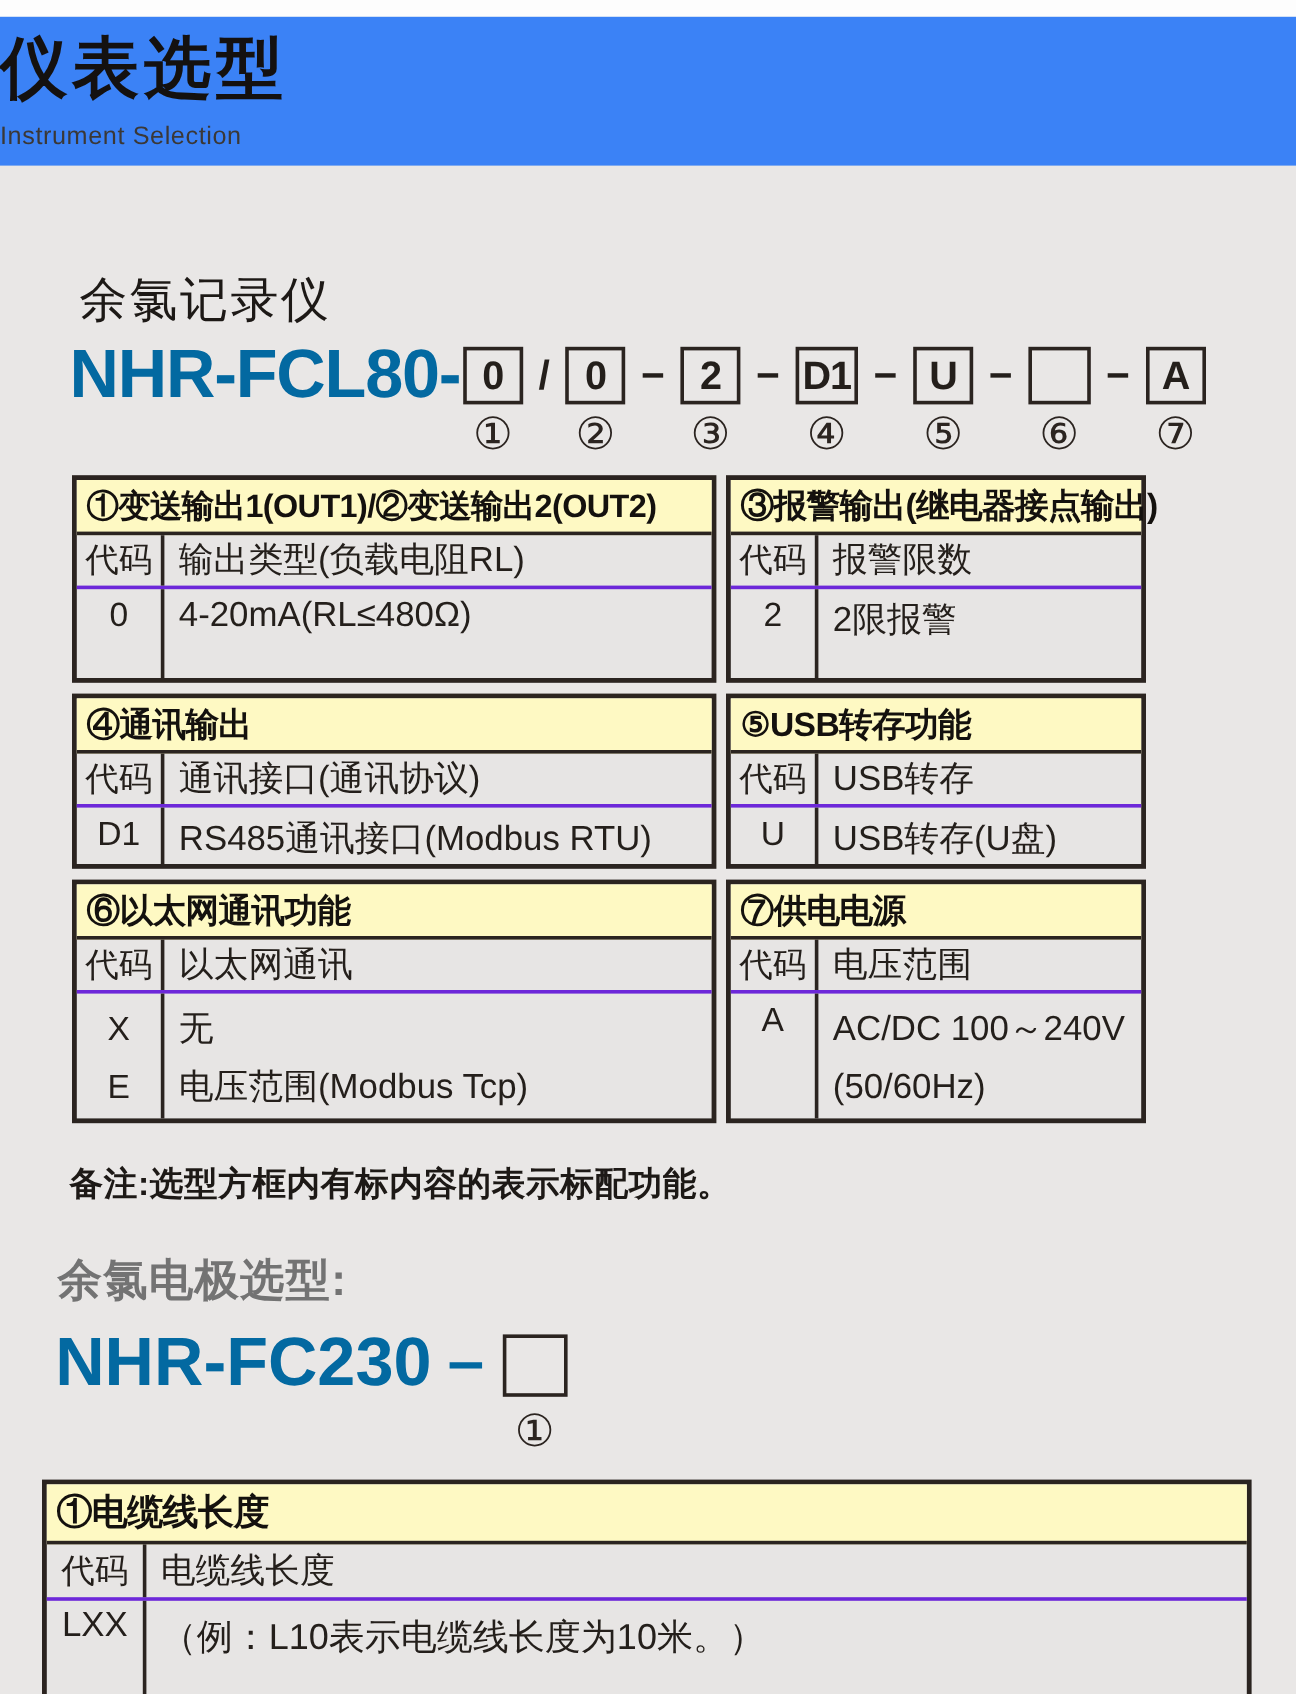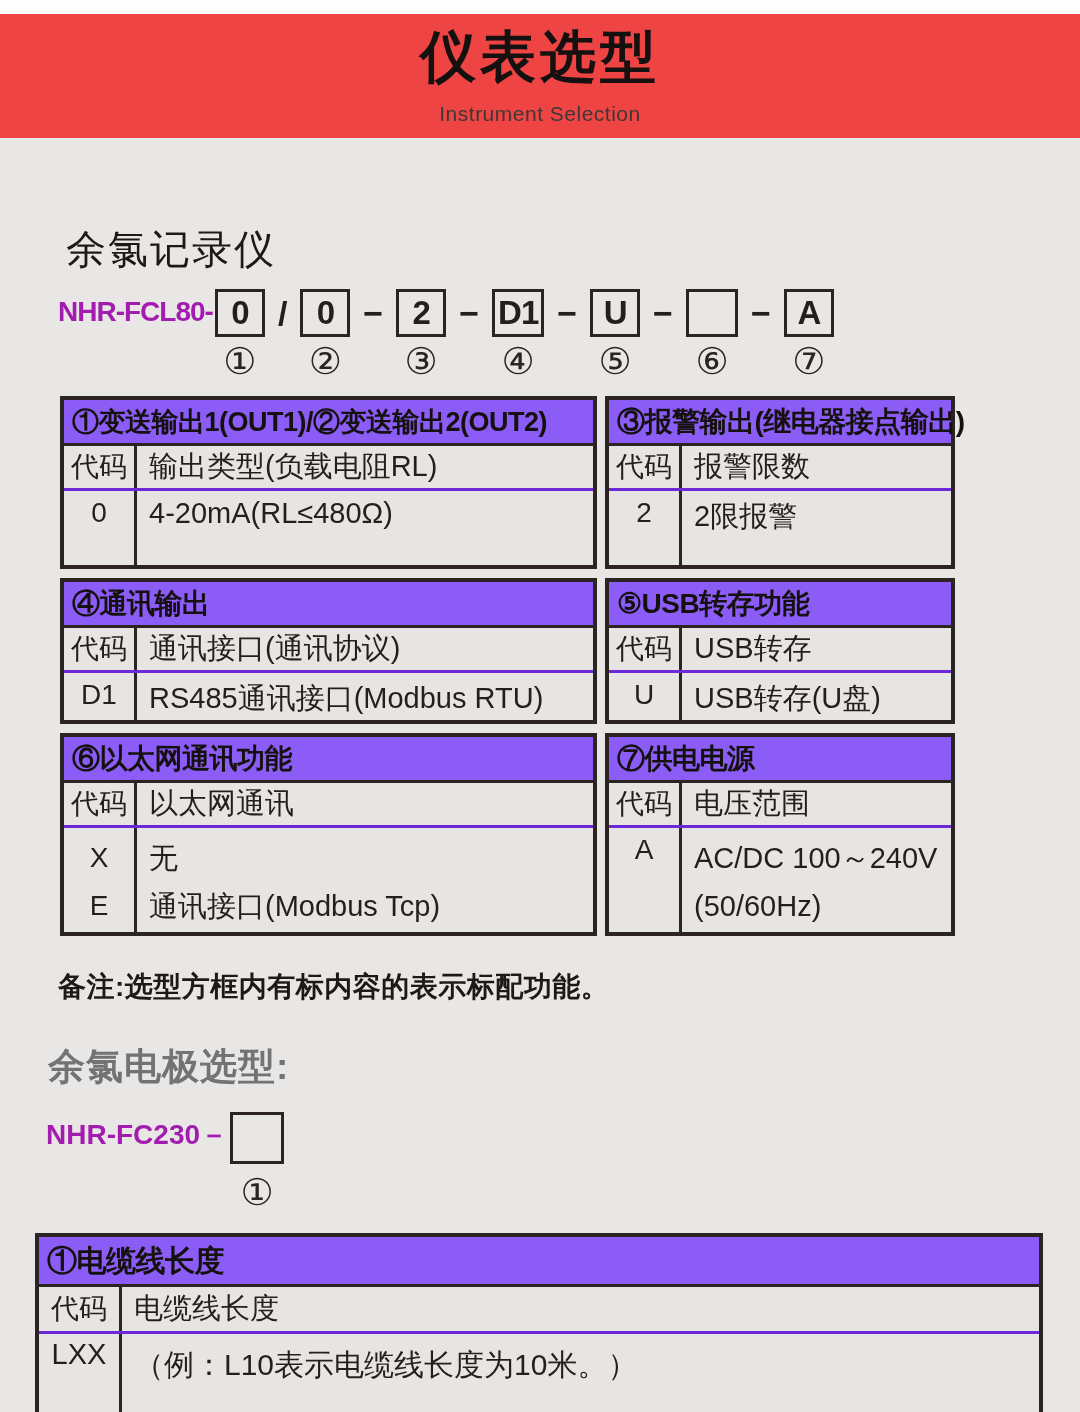--- a/index.html
+++ b/index.html
@@ -7,52 +7,52 @@
     width:1080px;height:1412px;
     background:#e9e7e6;
     font-family:"Liberation Sans", sans-serif;
     color:#1f1a16;
     position:relative;
     overflow:hidden;
   }
   
   .top-strip{height:14px;background:#fdfdfd;}
   .band{
-    height:124px;background:#ef4444;
-    display:flex;flex-direction:column;align-items:center;justify-content:center;
+    height:124px;background:#3b82f6;
+    display:flex;flex-direction:column;align-items:flex-start;justify-content:center;
   }
   .band-title{font-size:56px;font-weight:700;color:#141110;letter-spacing:4px;line-height:1.1;}
   .band-subtitle{font-size:21px;color:#3b3836;margin-top:14px;letter-spacing:0.5px;}
 
   
   .recorder-heading{margin:84px 0 0 66px;font-size:40px;font-weight:500;color:#1d1916;letter-spacing:2px;}
   .model-line{margin:12px 0 0 58px;display:flex;align-items:flex-start;}
   .model-prefix{
-    font-size:28px;font-weight:600;letter-spacing:-1px;
-    height:48px;line-height:46px;margin-right:2px;color:#a21caf;
+    font-size:57px;font-weight:600;letter-spacing:-1px;
+    height:48px;line-height:46px;margin-right:2px;color:#0369a1;
   }
   .unit{display:flex;flex-direction:column;align-items:center;}
   .code-box{
     min-width:38px;height:42px;padding:0 3px;
     border:3px solid #2b2420;background:transparent;
     display:flex;align-items:center;justify-content:center;
     font-size:33px;font-weight:600;color:#241f1b;letter-spacing:-1px;
   }
   .code-box.empty{min-width:40px;}
   .circ{margin-top:6px;font-size:37px;line-height:1;color:#2b2420;font-family:"DejaVu Sans",sans-serif;}
   .sep{height:48px;display:flex;align-items:center;font-size:34px;font-weight:700;padding:0 13px;color:#241f1b;}
 
   
   .sel-table{display:flex;margin:16px 0 0 60px;}
   .half{display:flex;flex-direction:column;gap:9px;}
   .half.left{width:537px;margin-right:8px;}
   .half.right{width:350px;}
   .sec{border:4px solid #2b2420;background:#e7e5e4;}
   .sec-header{
-    background:#8b5cf6;font-weight:700;font-size:28px;color:#14110e;
+    background:#fef9c3;font-weight:700;font-size:28px;color:#14110e;
     padding:4px 25px 3px 8px;border-bottom:3px solid #2b2420;
     white-space:nowrap;letter-spacing:-0.5px;line-height:36px;
   }
   .row{display:flex;border-bottom:3px solid #6d28d9;}
   .row:last-child{border-bottom:none;}
   .c-code{
     flex:0 0 70px;border-right:3px solid #2b2420;
     display:flex;flex-direction:column;align-items:center;
     font-size:28px;color:#241f1b;
   }
@@ -169,21 +169,21 @@
         <div class="c-code">代码</div>
         <div class="c-desc">以太网通讯</div>
       </div>
       <div class="row data-row h-two">
         <div class="c-code two-line">
           <div>X</div>
           <div>E</div>
         </div>
         <div class="c-desc two-line">
           <div>无</div>
-          <div>通讯接口(Modbus Tcp)</div>
+          <div>电压范围(Modbus Tcp)</div>
         </div>
       </div>
     </div>
 
   </div>
 
   <div class="half right">
 
     <div class="sec">
       <div class="sec-header">③报警输出(继电器接点输出)</div>

